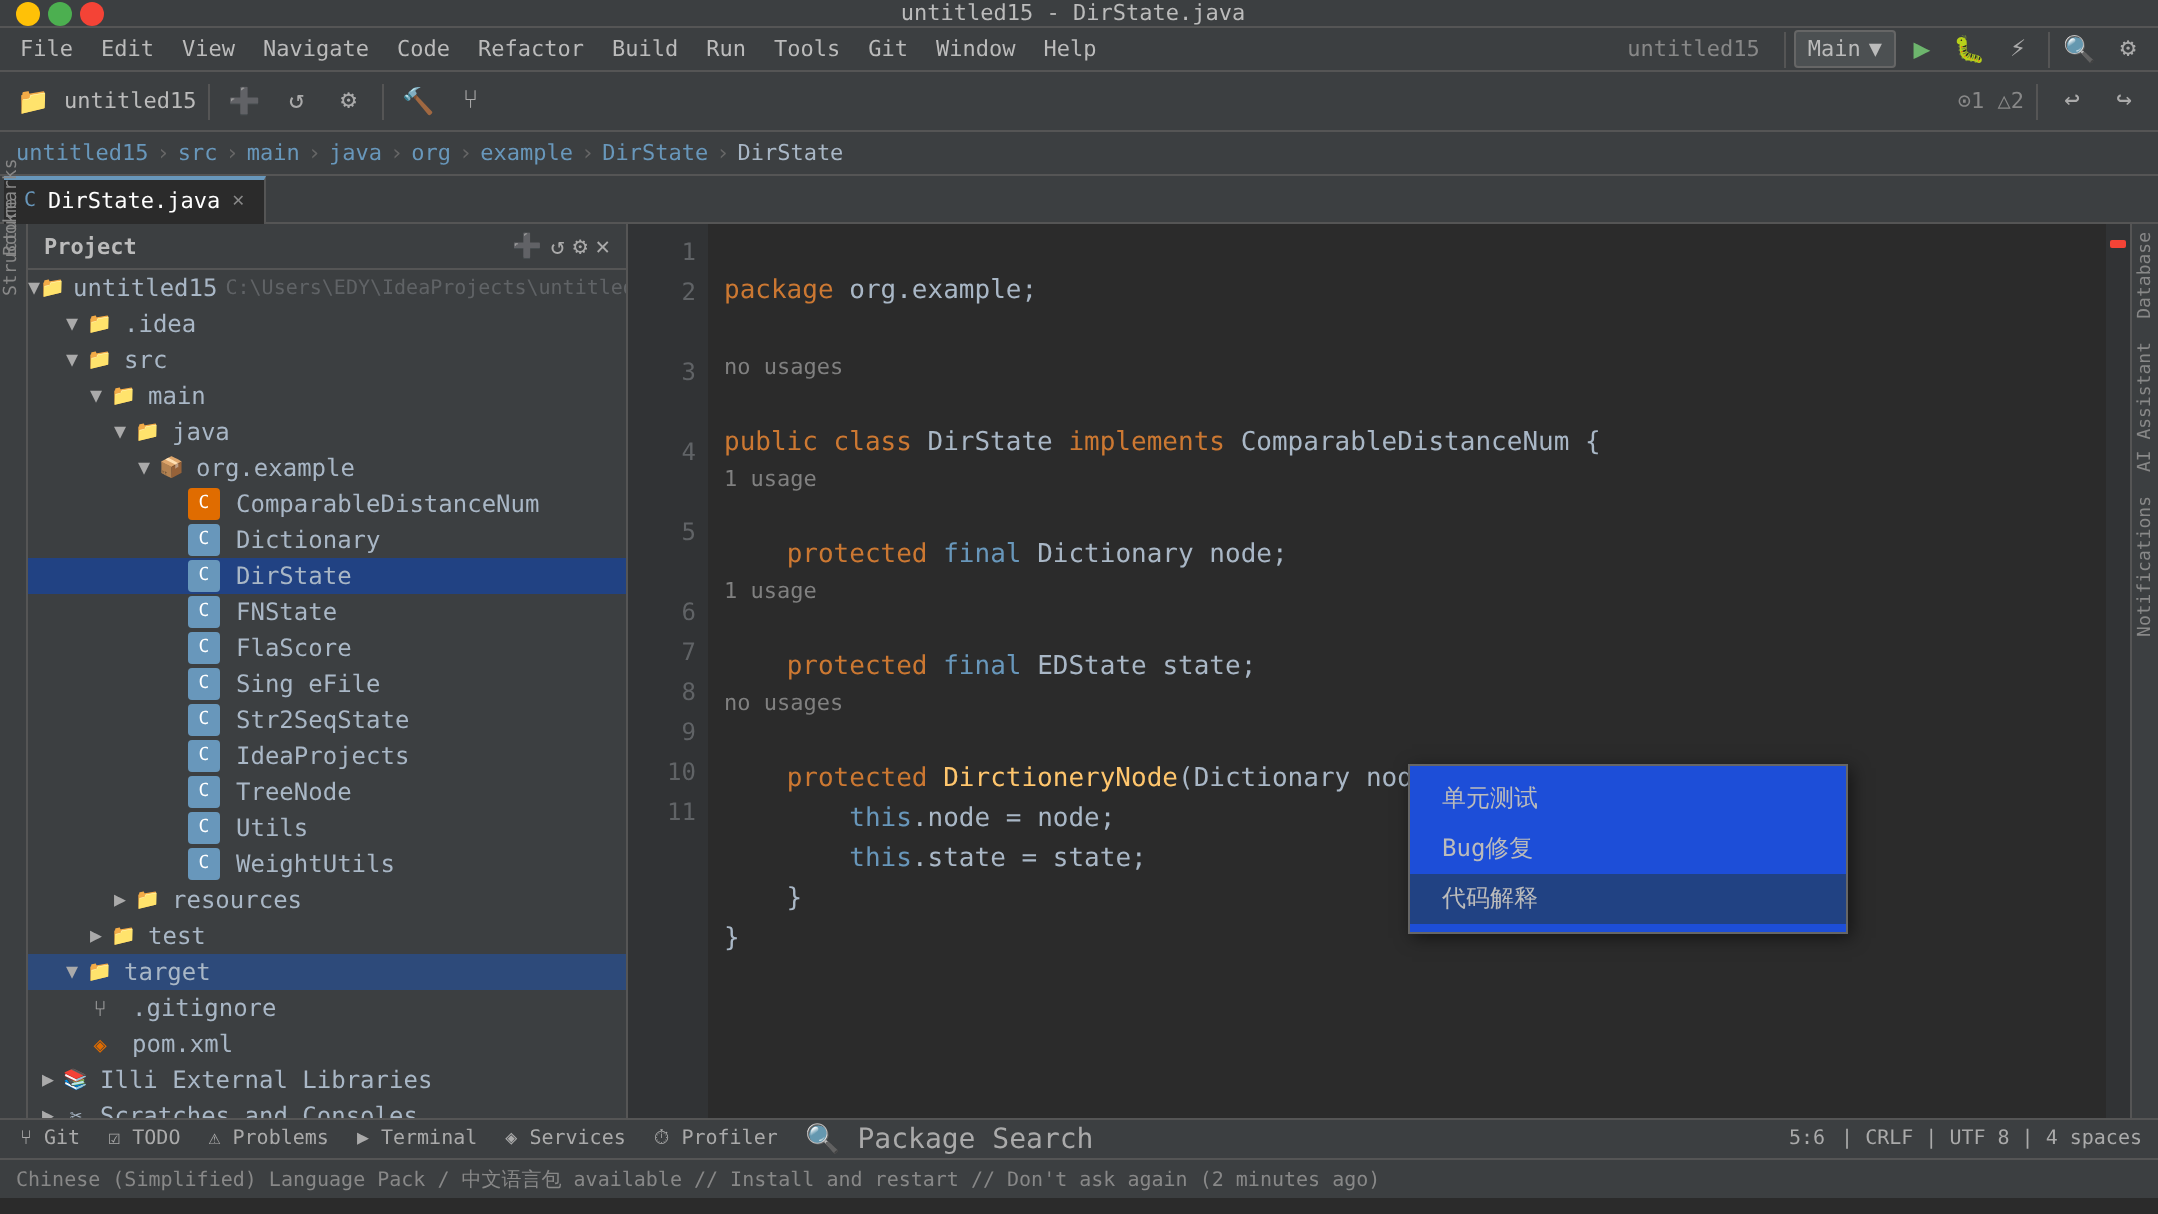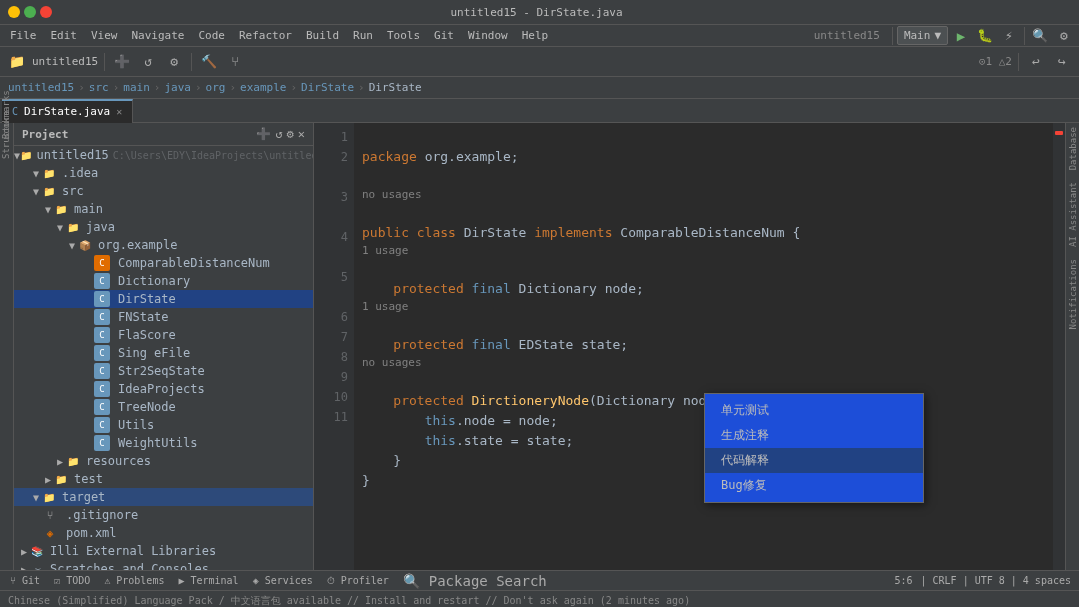--- a/index.html
+++ b/index.html
@@ -8,21 +8,21 @@
       font-size: 12px;
       background: #2b2b2b;
       color: #a9b7c6;
       overflow: hidden;
       width: 1079px;
       height: 607px;
     }
 
     
     #title-bar {
-      height: 25px;
+      height: 14px;
       background: #3c3f41;
       display: flex;
       align-items: center;
       justify-content: space-between;
       padding: 0 8px;
       border-bottom: 1px solid #555;
     }
     #title-bar .title-text {
       color: #bbb;
       font-size: 11px;
@@ -580,23 +580,22 @@
 <span>    <span class="kw">protected</span> <span style="color:#ffc66d;">DirctioneryNode</span>(<span style="color:#a9b7c6;">Dictionary</span> <span style="color:#a9b7c6;">node</span>, <span style="color:#a9b7c6;">EDState</span> <span style="color:#a9b7c6;">state</span>) {</span>
 <span>        <span class="kw-blue">this</span>.<span style="color:#a9b7c6;">node</span> = <span style="color:#a9b7c6;">node</span>;</span>
 <span>        <span class="kw-blue">this</span>.<span style="color:#a9b7c6;">state</span> = <span style="color:#a9b7c6;">state</span>;</span>
 <span>    }</span>
 <span>}</span>
 <span>&nbsp;</span>
       </div>
 
       <div class="popup-menu">
         <div class="popup-item">单元测试</div>
-        <div class="popup-item">生成注释</div>
+        <div class="popup-item">Bug修复</div>
         <div class="popup-item popup-highlight">代码解释</div>
-        <div class="popup-item">Bug修复</div>
       </div>
 
       <div class="error-stripe">
         <div class="err-mark" style="top: 8px;"></div>
       </div>
     </div>
   </div>
 
   <div id="right-panel" style="width:14px;background:#3c3f41;border-left:1px solid #555;display:flex;flex-direction:column;align-items:center;padding:4px 0;gap:12px;">
     <span class="rp-label" style="writing-mode:vertical-rl;transform:rotate(180deg);font-size:9px;color:#888;">Database</span>

